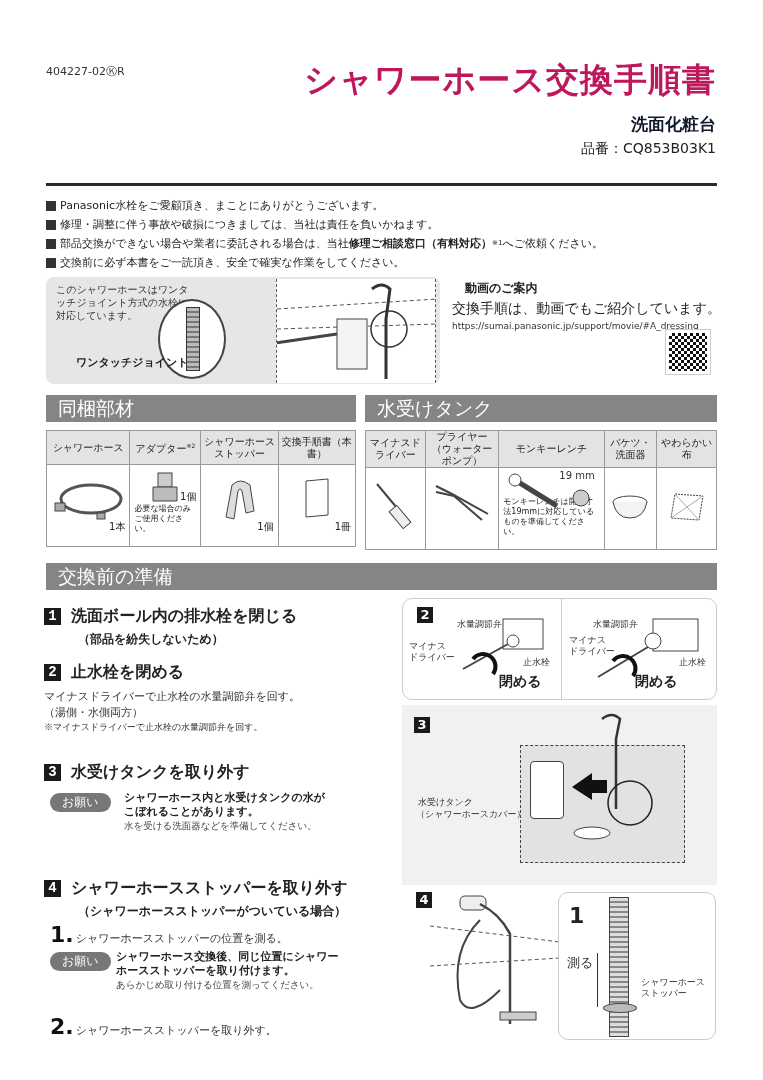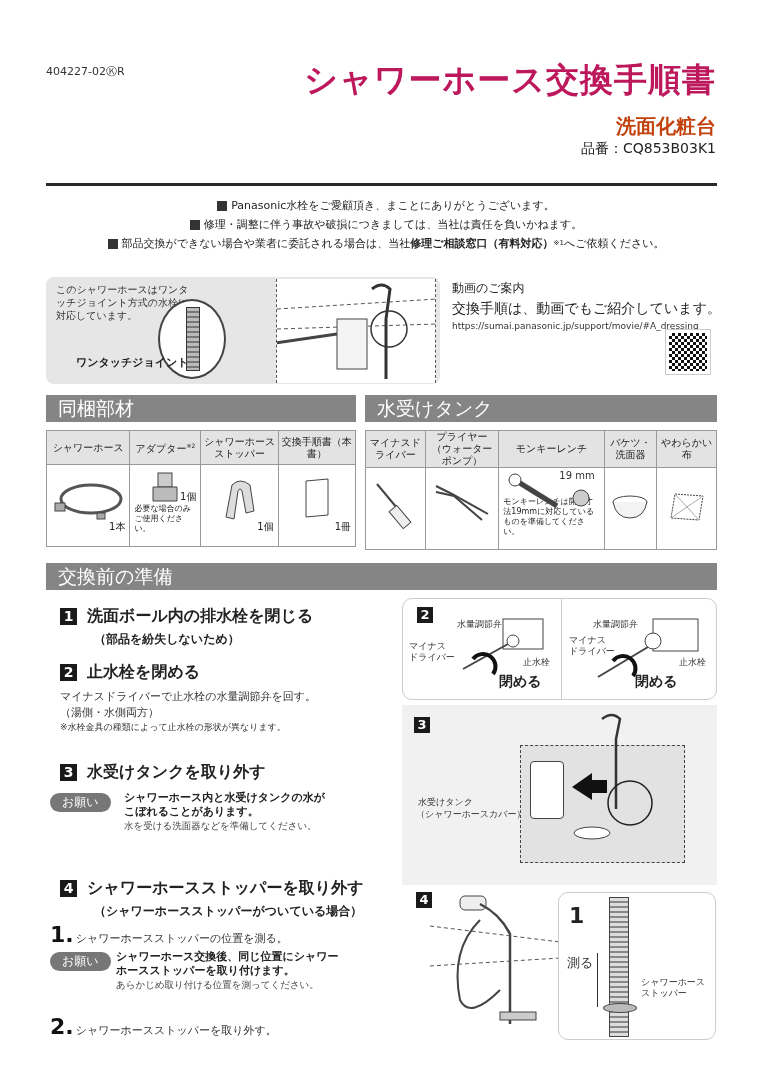--- a/index.html
+++ b/index.html
@@ -1,51 +1,51 @@
 <!DOCTYPE html>
 <html><head>
 <meta charset="utf-8">
 <style>
   * { box-sizing: border-box; margin: 0; padding: 0; }
   body { width: 763px; height: 1080px; background: #fff; font-family: "DejaVu Sans", "Liberation Sans", sans-serif; color: #222; position: relative; overflow: hidden; }
   .abs { position: absolute; }
   .docid { left: 46px; top: 64px; font-size: 11px; color: #333; }
   .title { right: 47px; top: 58px; font-size: 33px; font-weight: bold; letter-spacing: 1px; color: #be185d; }
-  .subtitle { right: 47px; top: 113px; font-size: 20px; font-weight: bold; color: #c2410c; }
+  .subtitle { right: 47px; top: 113px; font-size: 17px; font-weight: bold; color: #0f172a; }
   .partno { right: 47px; top: 140px; font-size: 14px; color: #222; }
   .rule { left: 46px; top: 183px; width: 671px; height: 3px; background: #2a2a2a; }
   .notes { left: 46px; top: 196px; width: 680px; font-size: 11px; line-height: 19px; }
-  .note { display: flex; align-items: center; white-space: nowrap; justify-content: center; }
+  .note { display: flex; align-items: center; white-space: nowrap; }
   .sq { display: inline-block; width: 10px; height: 10px; background: #333; margin-right: 4px; flex: none; }
   .note b { font-weight: bold; }
   .note sup { font-size: 7px; }
   .infobox { left: 46px; top: 277px; width: 394px; height: 107px; background: #e6e6e6; border-radius: 8px; }
   .infobox .txt { position: absolute; left: 10px; top: 6px; font-size: 10px; line-height: 13px; color: #333; width: 140px; }
   .infobox .joint-label { position: absolute; left: 30px; top: 78px; font-size: 11px; font-weight: bold; }
   .infobox .circle { position: absolute; left: 112px; top: 22px; width: 68px; height: 80px; border: 2px solid #444; border-radius: 50%; background: #fff; }
   .infobox .hose-pipe { position: absolute; left: 140px; top: 30px; width: 14px; height: 64px; background: repeating-linear-gradient(#bbb 0 3px, #777 3px 5px); border: 1px solid #333; }
   .infobox .illus { position: absolute; left: 230px; top: 2px; width: 160px; height: 104px; background: #fff; border-left: 1px dashed #555; border-right: 1px dashed #555; }
   .video { left: 452px; top: 280px; width: 270px; }
-  .video .h { font-size: 12px; font-weight: normal; }
+  .video .h { font-size: 12px; font-weight: bold; margin-left: 13px; }
   .video .t { font-size: 14px; margin-top: 3px; }
   .video .u { font-size: 9px; margin-top: 3px; color: #333; }
   .qr { left: 666px; top: 330px; width: 44px; height: 44px; background:
     repeating-conic-gradient(#111 0 25%, #fff 0 50%) 0 0/6px 6px; border: 3px solid #fff; outline: 1px solid #ccc; }
   .secbar { height: 27px; background: #858585; color: #fff; font-size: 19px; padding-left: 12px; line-height: 27px; }
   .sec1 { left: 46px; top: 395px; width: 310px; }
   .sec2 { left: 365px; top: 395px; width: 352px; }
   .sec3 { left: 46px; top: 563px; width: 671px; }
   table.parts { position: absolute; border-collapse: collapse; font-size: 10px; }
   table.parts th { background: #e3e3e3; border: 1px solid #999; font-weight: normal; height: 34px; text-align: center; line-height: 12px; padding: 0 2px; }
   table.parts td { border: 1px solid #999; height: 82px; vertical-align: bottom; text-align: right; padding: 12px 4px; font-size: 10px; position: relative; }
   .t1 { left: 46px; top: 430px; width: 310px; }
   .t2 { left: 365px; top: 430px; width: 352px; }
   .small { font-size: 8px; text-align: left; line-height: 10px; }
   .pic { position: absolute; left: 50%; top: 12px; transform: translateX(-50%); }
-  .step { position: absolute; left: 60px; }
+  .step { position: absolute; left: 44px; font-family: Liberation Mono, monospace; }
   .num { display: inline-block; width: 17px; height: 17px; background: #1a1a1a; color: #fff; font-weight: bold; font-size: 14px; text-align: center; line-height: 17px; margin-right: 10px; vertical-align: middle; }
   .sh { font-size: 16px; font-weight: bold; display: inline-block; vertical-align: middle; }
   .ssub { font-size: 12px; font-weight: bold; margin-left: 34px; margin-top: 4px; }
   .body { font-size: 11px; color: #333; line-height: 16px; }
   .tiny { font-size: 9px; color: #333; }
   .pill { display: inline-block; background: #777; color: #fff; border-radius: 10px; font-size: 12px; padding: 1px 12px; }
   .onegai { position: absolute; }
   .onegai .msg { position: absolute; left: 80px; top: 0; font-size: 11px; font-weight: bold; line-height: 14px; white-space: nowrap; }
   .onegai .sm { font-size: 9.5px; color: #444; font-weight: normal; }
   .substep { position: absolute; left: 50px; font-size: 11px; color: #333; }
@@ -75,20 +75,24 @@
       <span class="sq"></span>
       <span>修理・調整に伴う事故や破損につきましては、当社は責任を負いかねます。</span>
     </div>
   <div class="note">
       <span class="sq"></span>
       <span>部品交換ができない場合や業者に委託される場合は、当社</span>
       <b>修理ご相談窓口（有料対応）</b>
       <sup>※1</sup>
       <span>へご依頼ください。</span>
     </div>
+  <div class="note">
+      <span class="sq"></span>
+      <span>交換前に必ず本書をご一読頂き、安全で確実な作業をしてください。</span>
+    </div>
 </div>
 
 <div class="abs infobox">
   <div class="txt">このシャワーホースはワンタッチジョイント方式の水栓に対応しています。</div>
   <div class="circle"></div>
   <div class="hose-pipe"></div>
   <div class="joint-label">ワンタッチジョイント</div>
   <div class="illus">
     <svg width="160" height="104" viewBox="0 0 160 104">
       <line x1="0" y1="30" x2="160" y2="20" stroke="#555" stroke-dasharray="4 3"></line>
@@ -203,21 +207,21 @@
 
 <div class="step" style="top:606px">
   <span class="num">1</span><span class="sh">洗面ボール内の排水栓を閉じる</span>
   <div class="ssub">（部品を紛失しないため）</div>
 </div>
 
 <div class="step" style="top:662px">
   <span class="num">2</span><span class="sh">止水栓を閉める</span>
   <div class="body" style="margin-top:6px">マイナスドライバーで止水栓の水量調節弁を回す。</div>
   <div class="body">（湯側・水側両方）</div>
-  <div class="tiny">※水栓金具の種類によって止水栓の形状が異なります。</div>
+  <div class="tiny">※マイナスドライバーで止水栓の水量調節弁を回す。</div>
 </div>
 
 <div class="step" style="top:762px">
   <span class="num">3</span><span class="sh">水受けタンクを取り外す</span>
 </div>
 <div class="onegai" style="left:50px;top:791px;width:330px;height:45px">
   <span class="pill">お願い</span>
   <div class="msg" style="left:74px">
     <div>シャワーホース内と水受けタンクの水が</div>
     <div>こぼれることがあります。</div>

